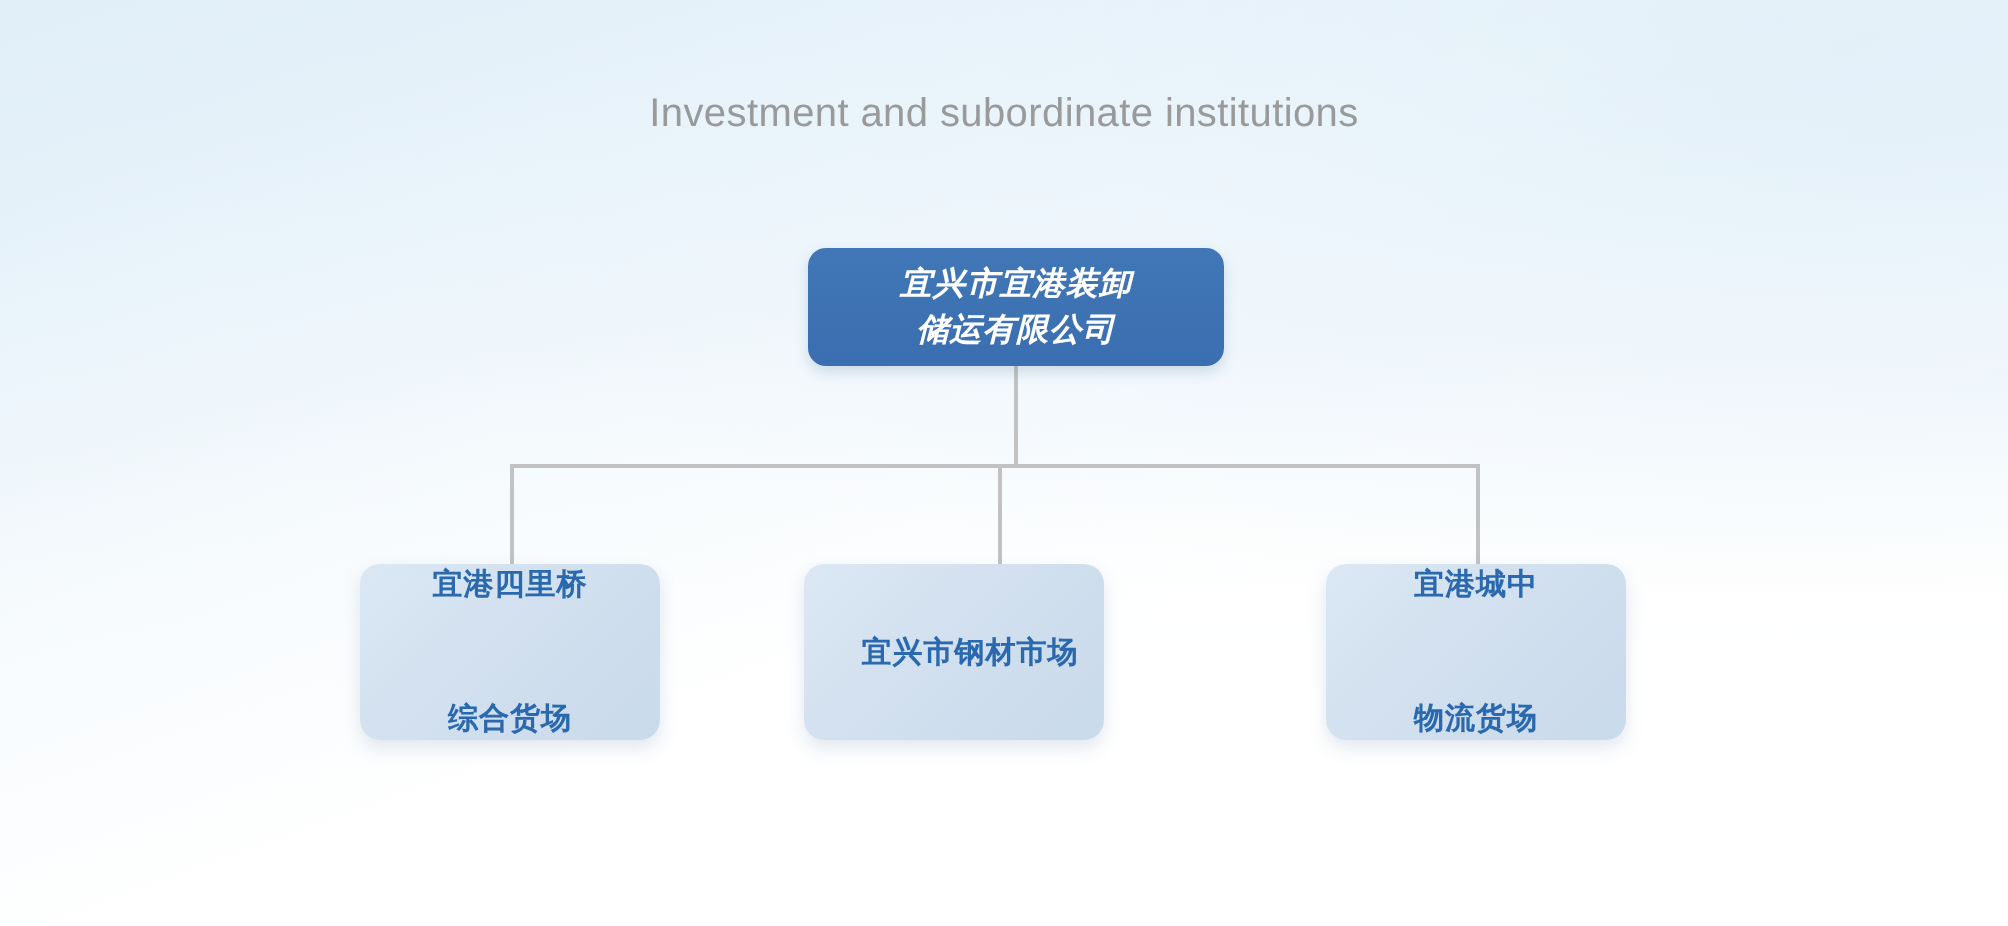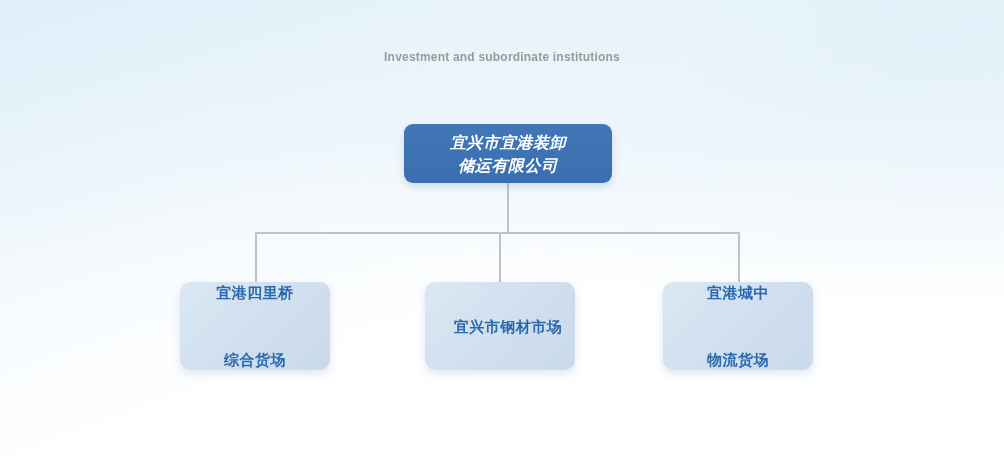--- a/index.html
+++ b/index.html
@@ -48,25 +48,25 @@
   }
   #title {
     font-size: 25px;
     font-weight: bold;
     color: #1a1a1a;
     letter-spacing: 1px;
     line-height: 30px;
   }
   #subtitle {
     margin-top: 4px;
-    font-size: 12px;
+    font-size: 20px;
     color: #9a9a9a;
     letter-spacing: 0.2px;
     line-height: 18px;
-    font-weight: bold;
+    font-weight: normal;
   }
 
   
   .conn {
     position: absolute;
     background: #c2c2c2;
   }
   .conn-v { width: 2px; }
   .conn-h { height: 2px; }
 
@@ -122,21 +122,21 @@
   .child-node .node-line {
     color: #2b69af;
     font-size: 15px;
     font-weight: bold;
     line-height: 27px;
     letter-spacing: 0.5px;
     text-align: center;
     white-space: nowrap;
   }
   #child-0 { left: 180px; }
-  #child-1 { left: 425px; padding-left: 16px; }
+  #child-1 { left: 402px; padding-left: 16px; }
   #child-2 { left: 663px; }
 </style>
 </head>
 <body>
 
 <div id="canvas">
 
   <div id="heading">
     <div id="subtitle">Investment and subordinate institutions</div>
   </div>

